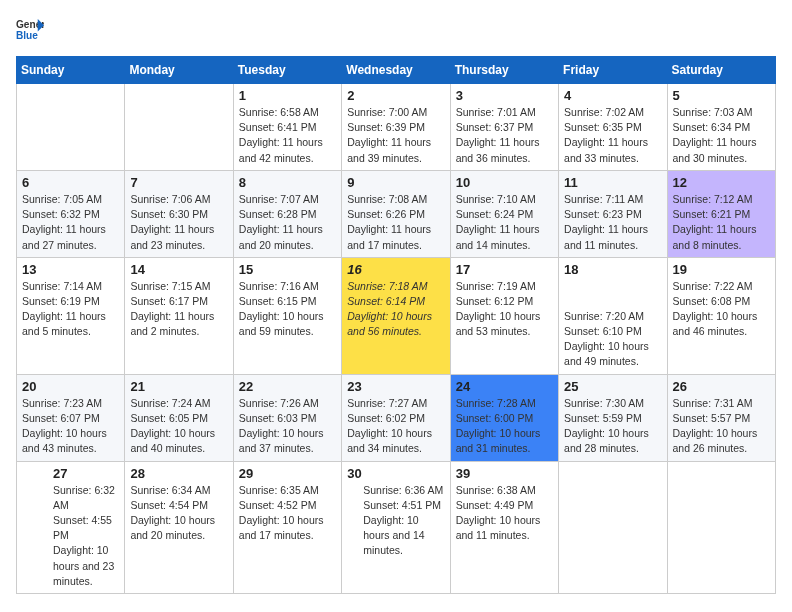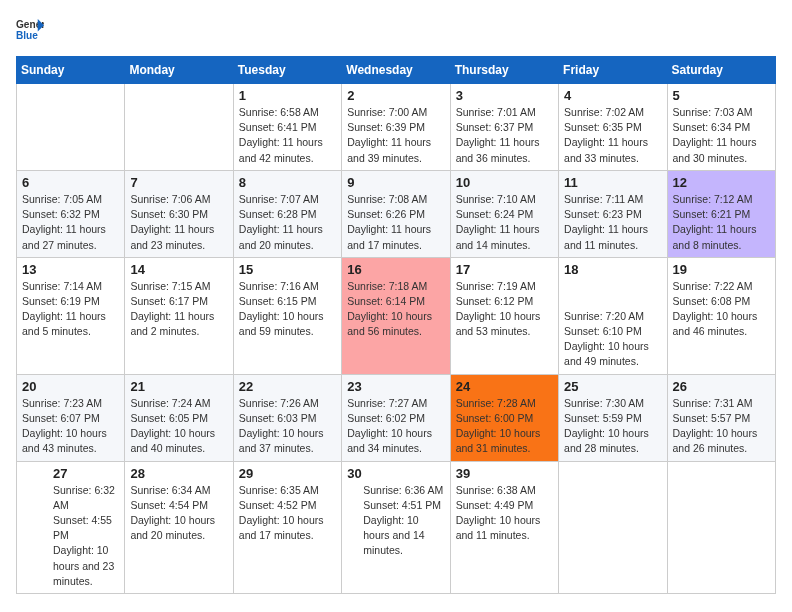--- a/index.html
+++ b/index.html
@@ -203,21 +203,21 @@
           <div class="day-detail" style="white-space: pre-line;">Sunrise: 7:15 AM
 Sunset: 6:17 PM
 Daylight: 11 hours and 2 minutes.</div>
         </td>
         <td style="background-color: rgb(255, 255, 255);">
           <span class="day-number">15</span>
           <div class="day-detail" style="white-space: pre-line;">Sunrise: 7:16 AM
 Sunset: 6:15 PM
 Daylight: 10 hours and 59 minutes.</div>
         </td>
-        <td style="background-color: #fca5a5;">
+        <td style="background-color: #fde047; font-style: italic;">
           <span class="day-number">16</span>
           <div class="day-detail" style="white-space: pre-line;">Sunrise: 7:18 AM
 Sunset: 6:14 PM
 Daylight: 10 hours and 56 minutes.</div>
         </td>
         <td style="background-color: rgb(255, 255, 255);">
           <span class="day-number">17</span>
           <div class="day-detail" style="white-space: pre-line;">Sunrise: 7:19 AM
 Sunset: 6:12 PM
 Daylight: 10 hours and 53 minutes.</div>
@@ -253,21 +253,21 @@
           <div class="day-detail" style="white-space: pre-line;">Sunrise: 7:26 AM
 Sunset: 6:03 PM
 Daylight: 10 hours and 37 minutes.</div>
         </td>
         <td style="background-color: rgb(245, 247, 250);">
           <span class="day-number">23</span>
           <div class="day-detail" style="white-space: pre-line;">Sunrise: 7:27 AM
 Sunset: 6:02 PM
 Daylight: 10 hours and 34 minutes.</div>
         </td>
-        <td style="background-color: #f97316;">
+        <td style="background-color: #3b82f6;">
           <span class="day-number">24</span>
           <div class="day-detail" style="white-space: pre-line;">Sunrise: 7:28 AM
 Sunset: 6:00 PM
 Daylight: 10 hours and 31 minutes.</div>
         </td>
         <td style="background-color: rgb(245, 247, 250);">
           <span class="day-number">25</span>
           <div class="day-detail" style="white-space: pre-line;">Sunrise: 7:30 AM
 Sunset: 5:59 PM
 Daylight: 10 hours and 28 minutes.</div>

